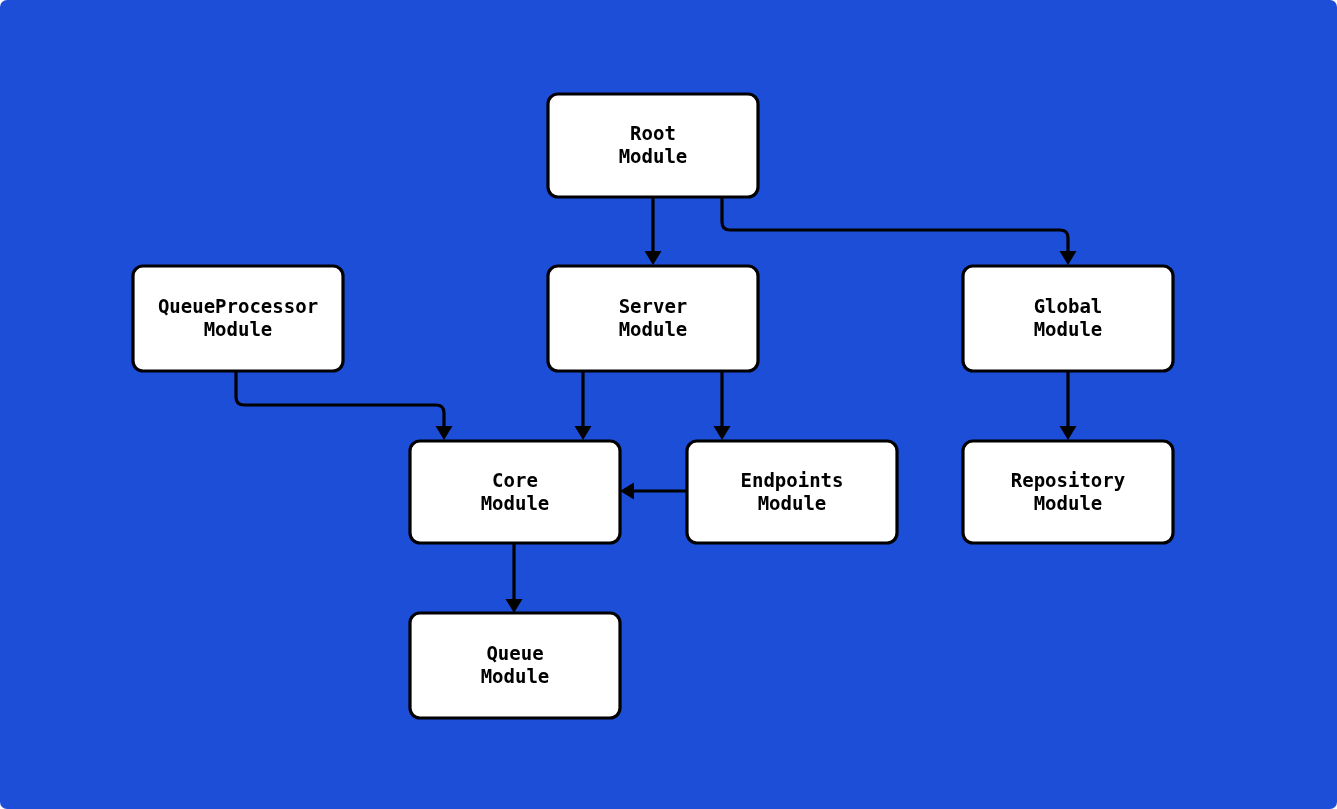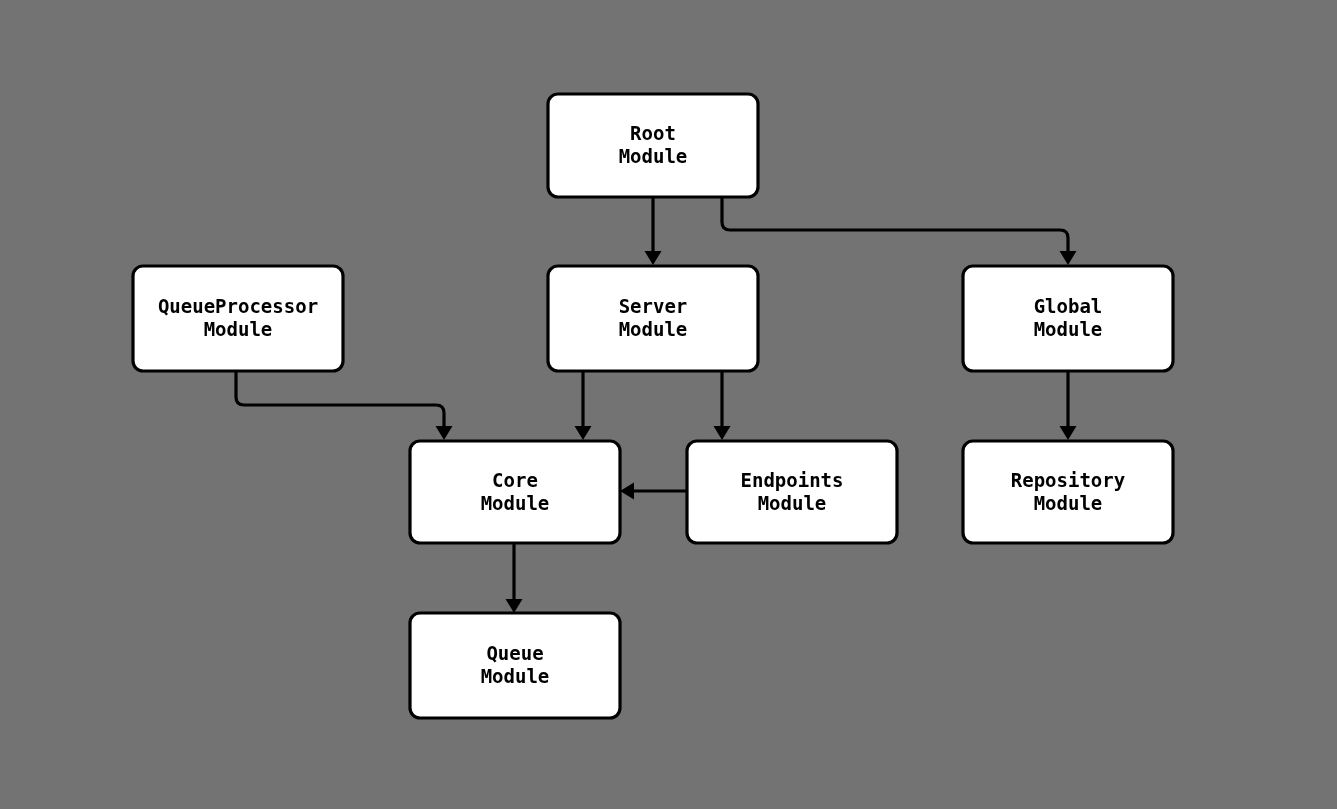--- a/index.html
+++ b/index.html
@@ -11,21 +11,22 @@
   body {
     width: 1337px;
     height: 809px;
     font-family: "DejaVu Sans Mono", "Liberation Mono", monospace;
     overflow: hidden;
   }
   #diagram-root {
     position: relative;
     width: 1337px;
     height: 809px;
-    background: #737373;
+    background: #1d4ed8;
+    border-radius: 7px;
   }
   svg#diagram-svg {
     display: block;
     width: 1337px;
     height: 809px;
   }
   .node-box {
     fill: #ffffff;
     stroke: #000000;
     stroke-width: 3.2;

